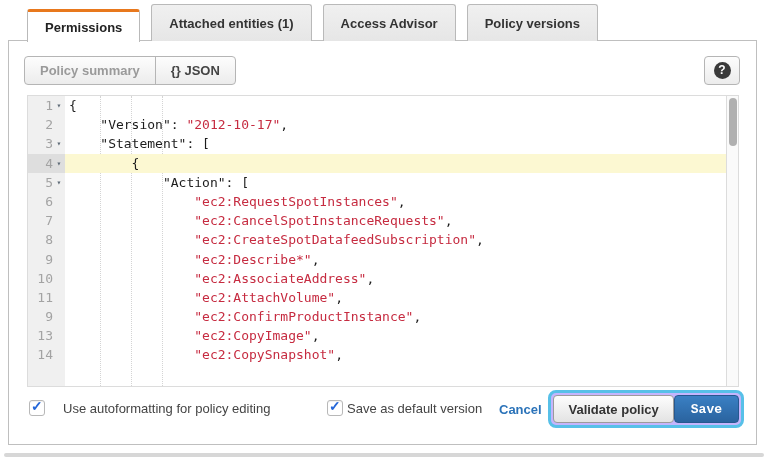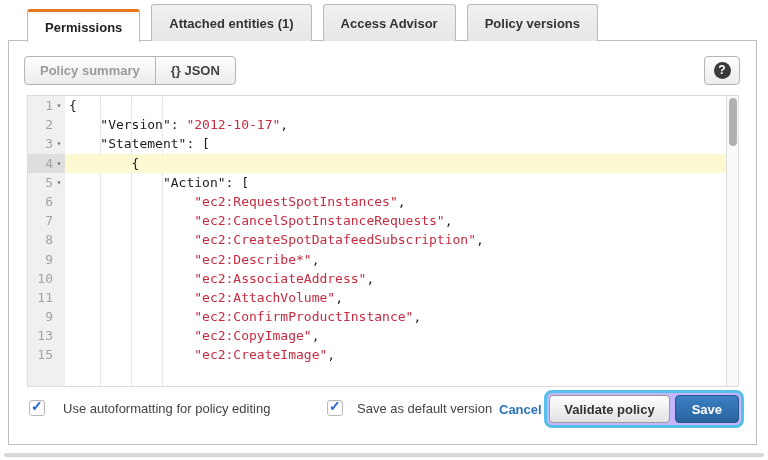--- a/index.html
+++ b/index.html
@@ -69,31 +69,31 @@
   .cb-group { position: absolute; top: 13px; display: flex; align-items: center;
     cursor: pointer; }
   .cb-group.g1 { left: 20px; }
   .cb-group.g2 { left: 318px; }
   .checkbox { width: 16px; height: 16px; background: #fff; border: 1px solid #b8b8b8;
     border-radius: 3px; position: relative; box-shadow: inset 0 1px 1px rgba(0,0,0,.06); }
   .checkbox .tick { position: absolute; left: 1px; top: -3px; color: #2567d9;
     font-size: 14px; font-weight: bold; }
   .cb-label { font-size: 13px; color: #444; }
   .g1 .cb-label { margin-left: 18px; text-align: center; }
-  .g2 .cb-label { margin-left: 14px; }
+  .g2 .cb-label { margin-left: 4px; }
   .cancel-link { position: absolute; left: 490px; top: 15px; font-size: 13px;
     font-weight: bold; color: #2b73b9; text-decoration: none; cursor: pointer; }
   .focus-ring { position: absolute; right: 12px; top: 3px; display: inline-flex;
     padding: 2px; border: 3px solid #57c0e8; border-radius: 8px; background: #c4b5fd; }
   .btn { height: 28px; font-size: 13px; font-weight: bold; border-radius: 4px;
     cursor: pointer; font-family: "Liberation Sans", sans-serif; }
   .btn-validate { padding: 0 14px; color: #333; border: 1px solid #9b9b9b;
     background: linear-gradient(#fdfdfd, #e3e3e3); }
-  .btn-save { padding: 0 16px; margin-left: 5px; color: #fff; border: 1px solid #27588f;
-    background: linear-gradient(#3a80c4, #2a639f); }
+  .btn-save { padding: 0 16px; color: #fff; border: 1px solid #27588f;
+    background: linear-gradient(#3a80c4, #2a639f); font-family: Liberation Mono, monospace; }
 
   
   .bottom-bar { position: absolute; left: 4px; right: 4px; top: 453px; height: 4px;
     background: #d7d7d7; border-radius: 2px; }
 </style>
 </head>
 <body>
 
 <div class="page">
 
@@ -210,24 +210,24 @@
           </div>
           <div class="code-row">
             <div class="gutter-cell">
               <span class="line-num">13</span>
               <span class="fold"></span>
             </div>
             <div class="code-text"><span>                </span><span class="tok-s">"ec2:CopyImage"</span><span>,</span></div>
           </div>
           <div class="code-row">
             <div class="gutter-cell">
-              <span class="line-num">15</span>
-              <span class="fold"></span>
-            </div>
-            <div class="code-text"><span>                </span><span class="tok-s">"ec2:CreateImage"</span><span>,</span></div>
+              <span class="line-num">14</span>
+              <span class="fold"></span>
+            </div>
+            <div class="code-text"><span>                </span><span class="tok-s">"ec2:CopySnapshot"</span><span>,</span></div>
           </div>
         </div>
       <div class="scrollbar">
         <div class="thumb"></div>
       </div>
     </div>
 
     <div class="footer">
       <label class="cb-group g1">
         <span class="checkbox">

